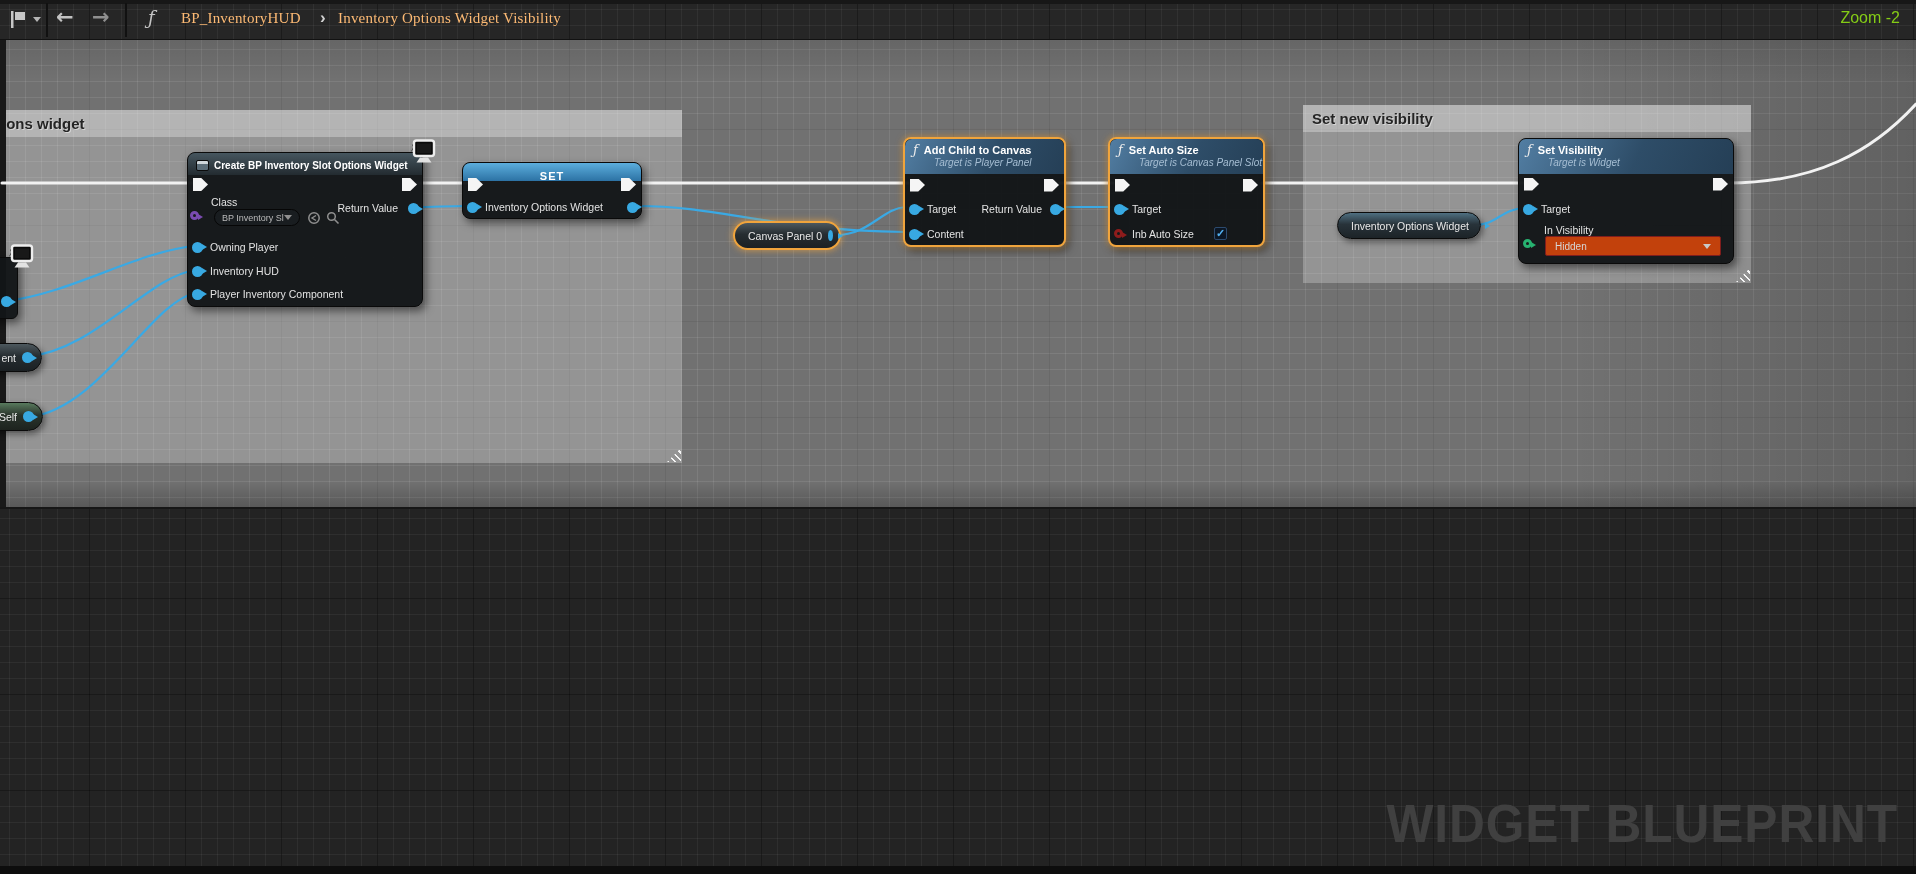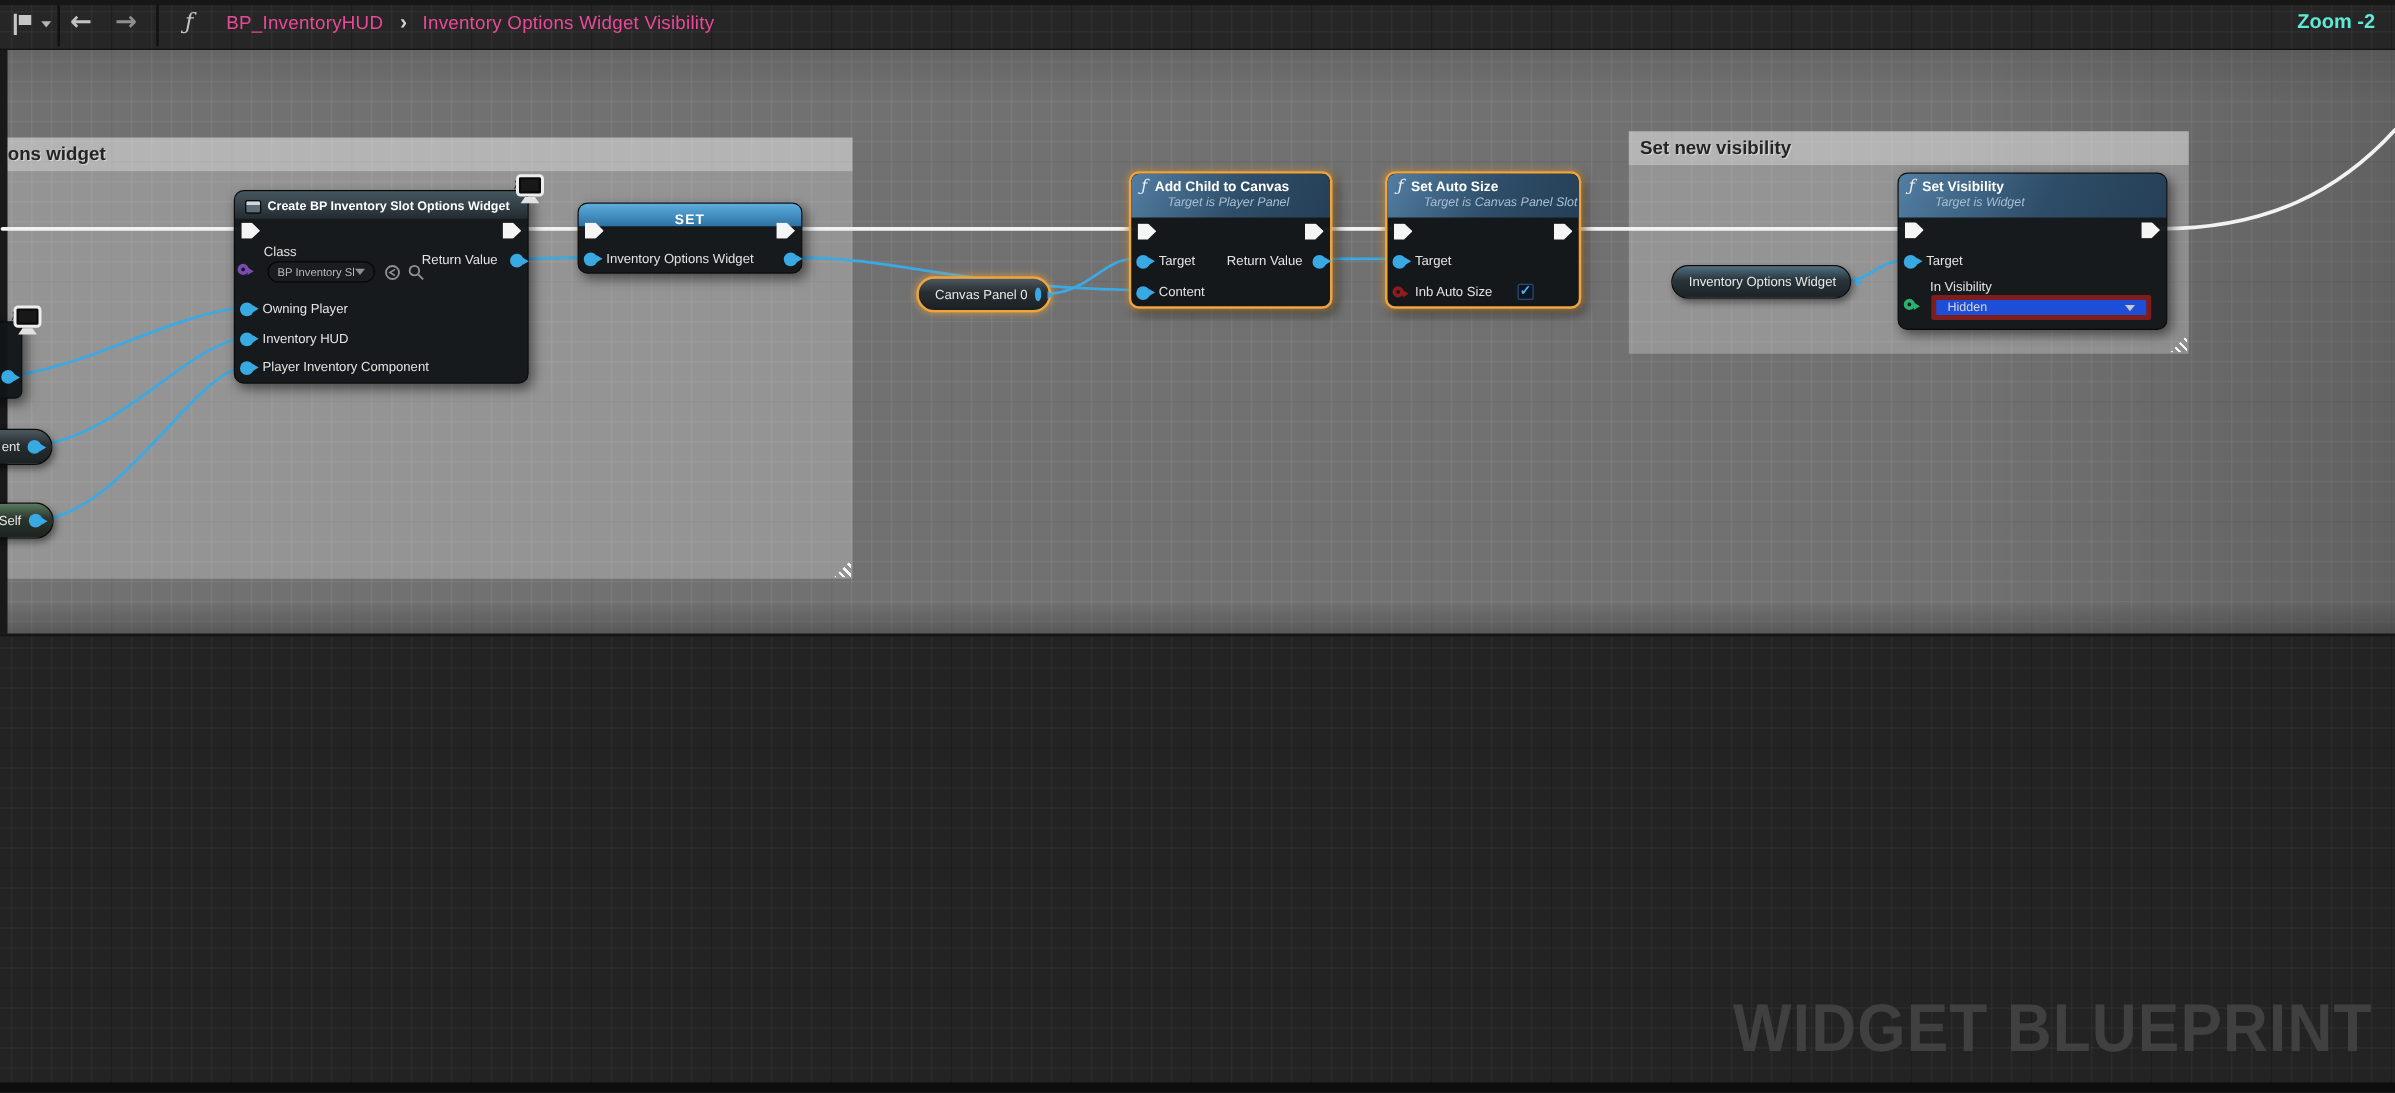--- a/index.html
+++ b/index.html
@@ -39,23 +39,23 @@
       linear-gradient(to right, rgba(0,0,0,0) 82%, rgba(0,0,0,.14)),
       linear-gradient(to top, rgba(0,0,0,.22), rgba(0,0,0,0) 26px);
   }
   #left-edge-strip { position:absolute; left:0; top:40px; width:6px; height:467px; background:#191919; z-index:6; }
   #top-edge-strip { position:absolute; left:0; top:0; width:100%; height:4px; background:#171717; z-index:9; }
   #bottom-edge-strip { position:absolute; left:0; bottom:0; width:100%; height:8px; background:#0d0d0d; z-index:9; }
 
   
   #toolbar { position:absolute; left:0; top:0; width:100%; height:40px; z-index:10; }
   .tb-sep { position:absolute; top:3px; width:2px; height:34px; background:#111; }
-  .tb-txt { position:absolute; top:10px; font-size:15px; color:#ec4899; letter-spacing:.2px; white-space:nowrap; }
+  .tb-txt { position:absolute; top:10px; font-size:15px; color:#fdba74; letter-spacing:.2px; white-space:nowrap;font-family:Liberation Serif, serif; }
   .tb-arrow { position:absolute; top:5px; font-family:"DejaVu Sans", sans-serif; font-size:21px; font-weight:bold; }
-  #zoom-label { position:absolute; right:16px; top:9px; font-size:16px; font-weight:bold; color:#5eead4; }
+  #zoom-label { position:absolute; right:16px; top:9px; font-size:16px; font-weight:normal; color:#84cc16; }
   #crumb-fn { position:absolute; left:148px; top:7px; font-family:"DejaVu Serif", serif; font-style:italic; font-size:18px; color:#c4c4c4; }
   #crumb-sep { position:absolute; left:320px; top:8px; font-size:17px; font-weight:bold; color:#d2d2d2; }
 
   
   .comment { position:absolute; z-index:5; border-radius:3px; }
   .comment .c-body { position:absolute; left:0; right:0; bottom:0; background:rgba(255,255,255,.25); }
   .comment .c-head {
     position:absolute; left:0; right:0; top:0; background:rgba(255,255,255,.47);
     display:flex; align-items:center; padding:0 9px;
     font-size:15px; font-weight:bold; color:#242424;
@@ -102,21 +102,21 @@
   .pin.hollow::after { left:5px; top:0px; }
   .p-purple { border-color:#7a4bb0; color:#7a4bb0; border-left-color:#7a4bb0; }
   .p-red { border-color:#8e1c1c; color:#8e1c1c; border-left-color:#8e1c1c; }
   .p-green { border-color:#27b270; color:#27b270; border-left-color:#27b270; }
   .plabel { position:absolute; font-size:10.5px; color:#e3e3e3; white-space:nowrap; }
 
   .dropdown {
     position:absolute; background:#191d20; border:1px solid #060606; border-radius:9px;
     color:#b9b9b9; font-size:9px; display:flex; align-items:center; padding:0 7px; white-space:nowrap;
   }
-  .dd-dark { background:#1d4ed8; border:4px solid #7f1d1d; border-radius:2px; font-size:10px; color:#d6d6d6; padding:0 9px; }
+  .dd-dark { background:#c2410c; border:1px solid #7f1d1d; border-radius:2px; font-size:10px; color:#d6d6d6; padding:0 9px; }
   .chev { width:0; height:0; border-left:4px solid transparent; border-right:4px solid transparent; border-top:5px solid #aaa; margin-left:auto; }
 
   .checkbox {
     position:absolute; width:13px; height:13px; background:#0b1624; border:1px solid #2c4a6e; border-radius:2px;
     color:#53b1f0; font-size:11px; font-weight:bold; line-height:11px; text-align:center;
   }
 
   
   .pill {
     position:absolute; z-index:7; border-radius:15px; border:1px solid #0a0a0a;

